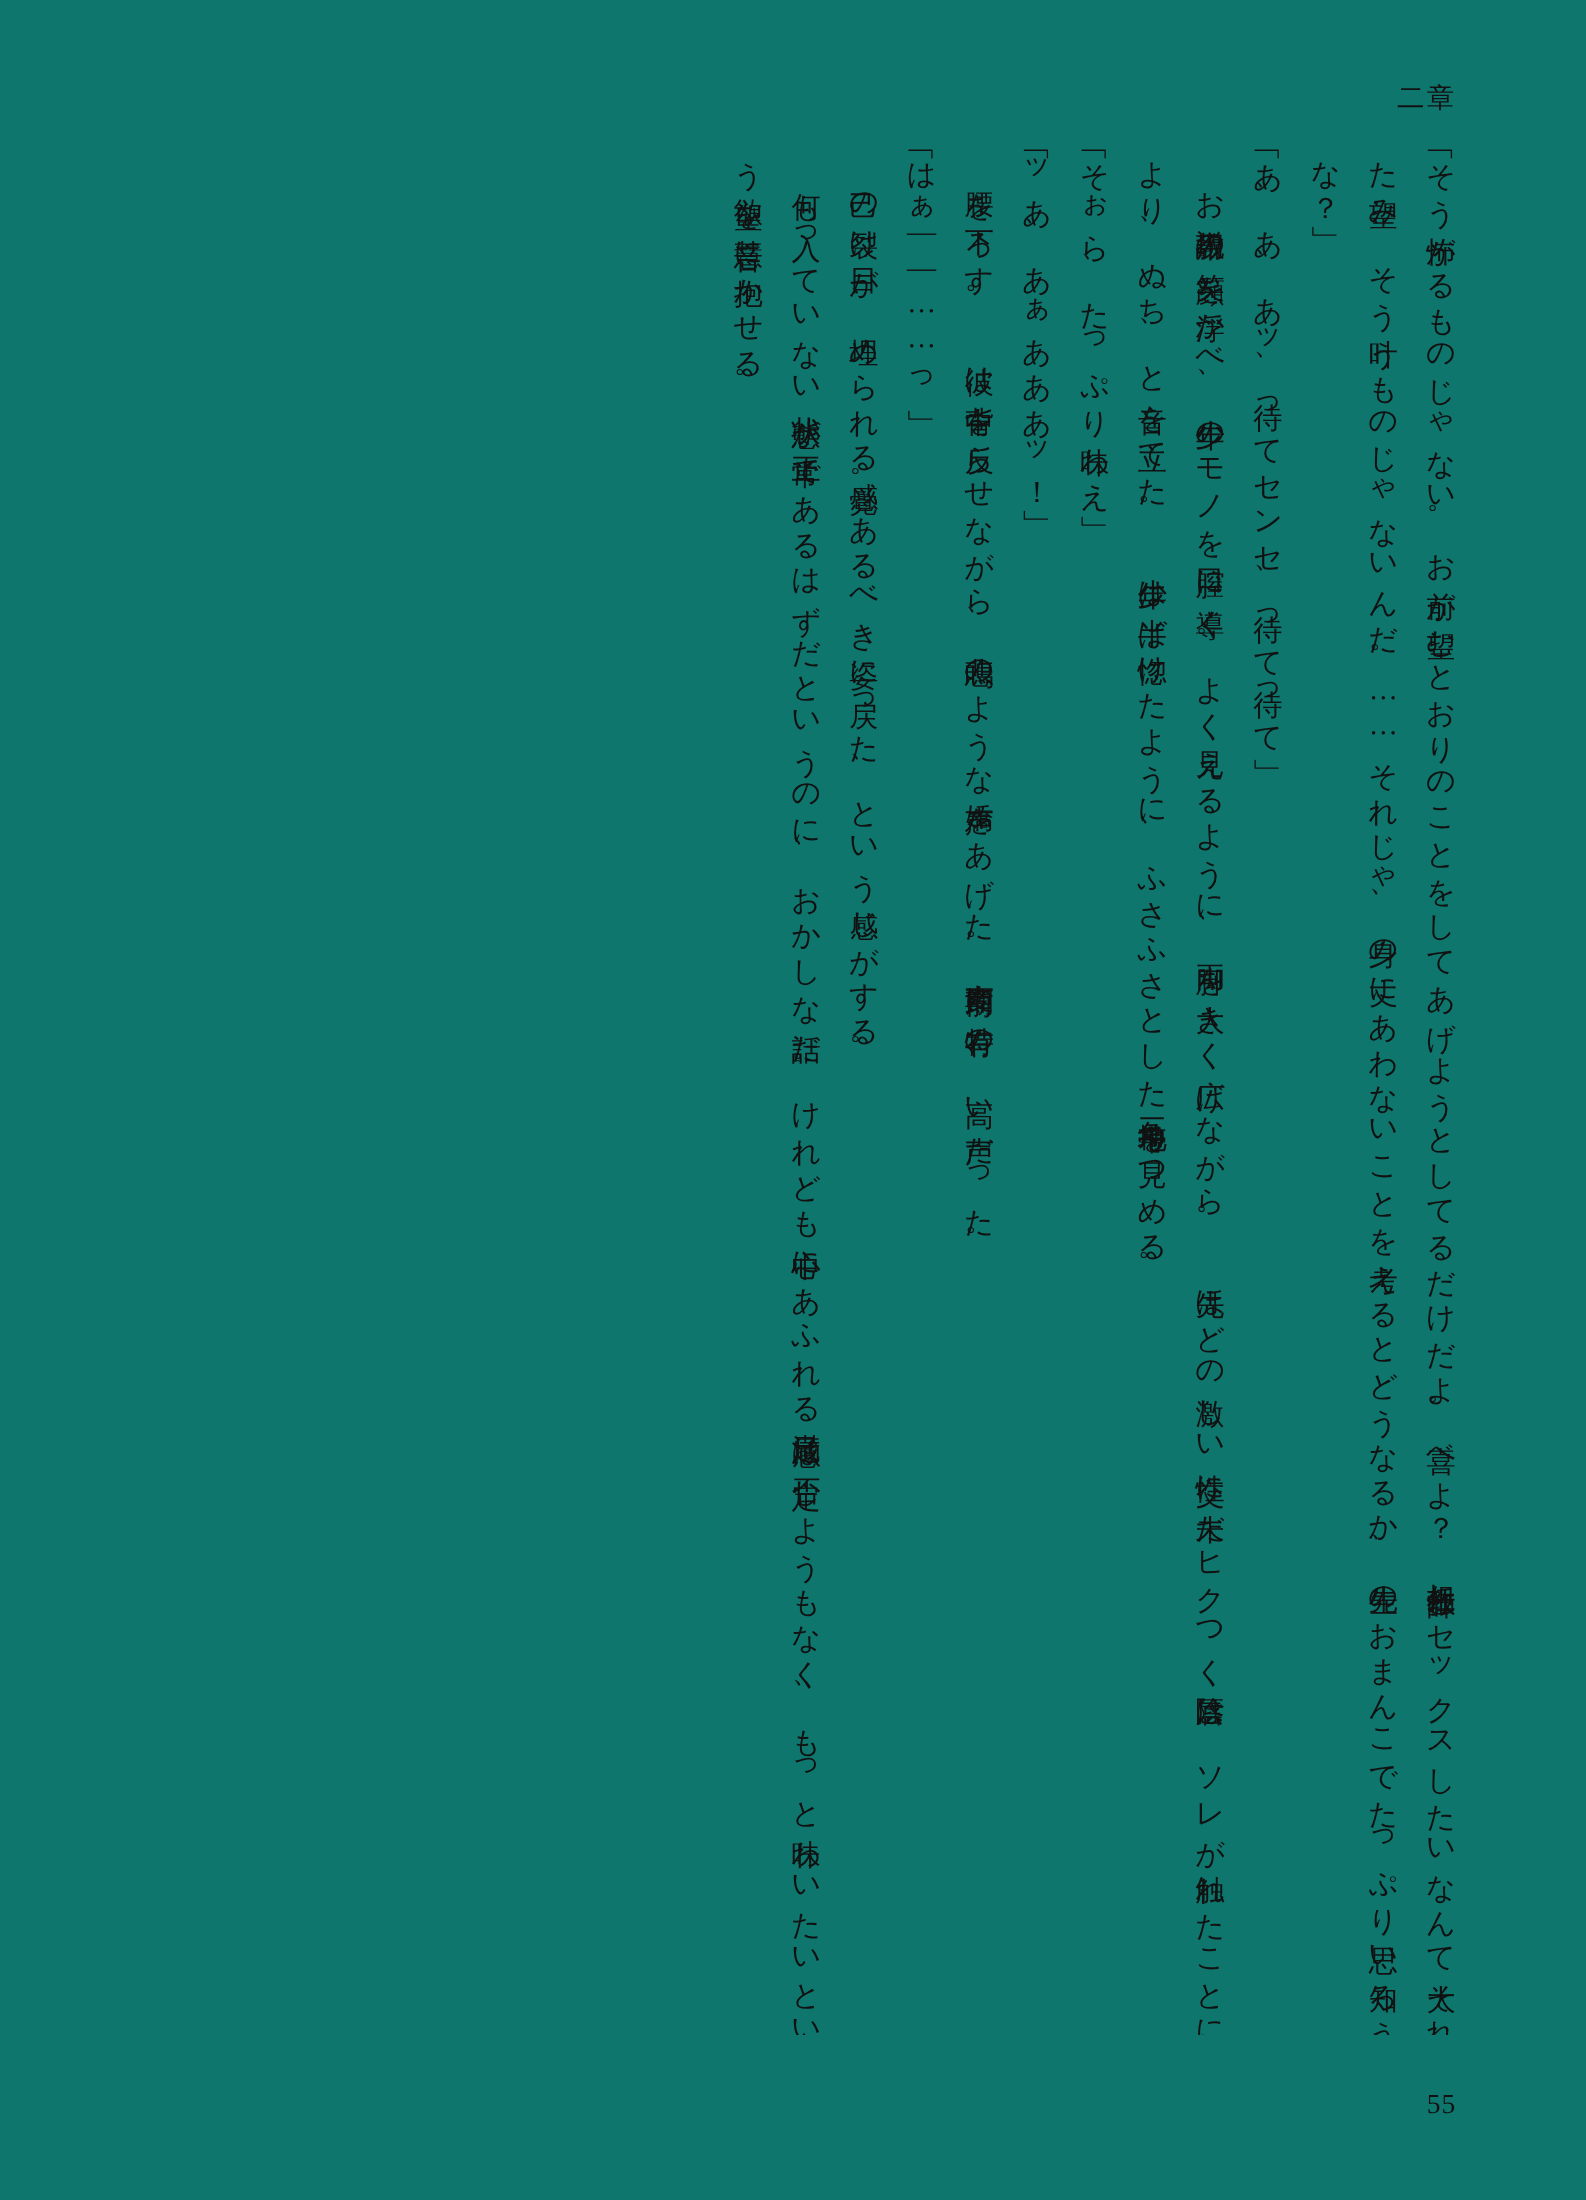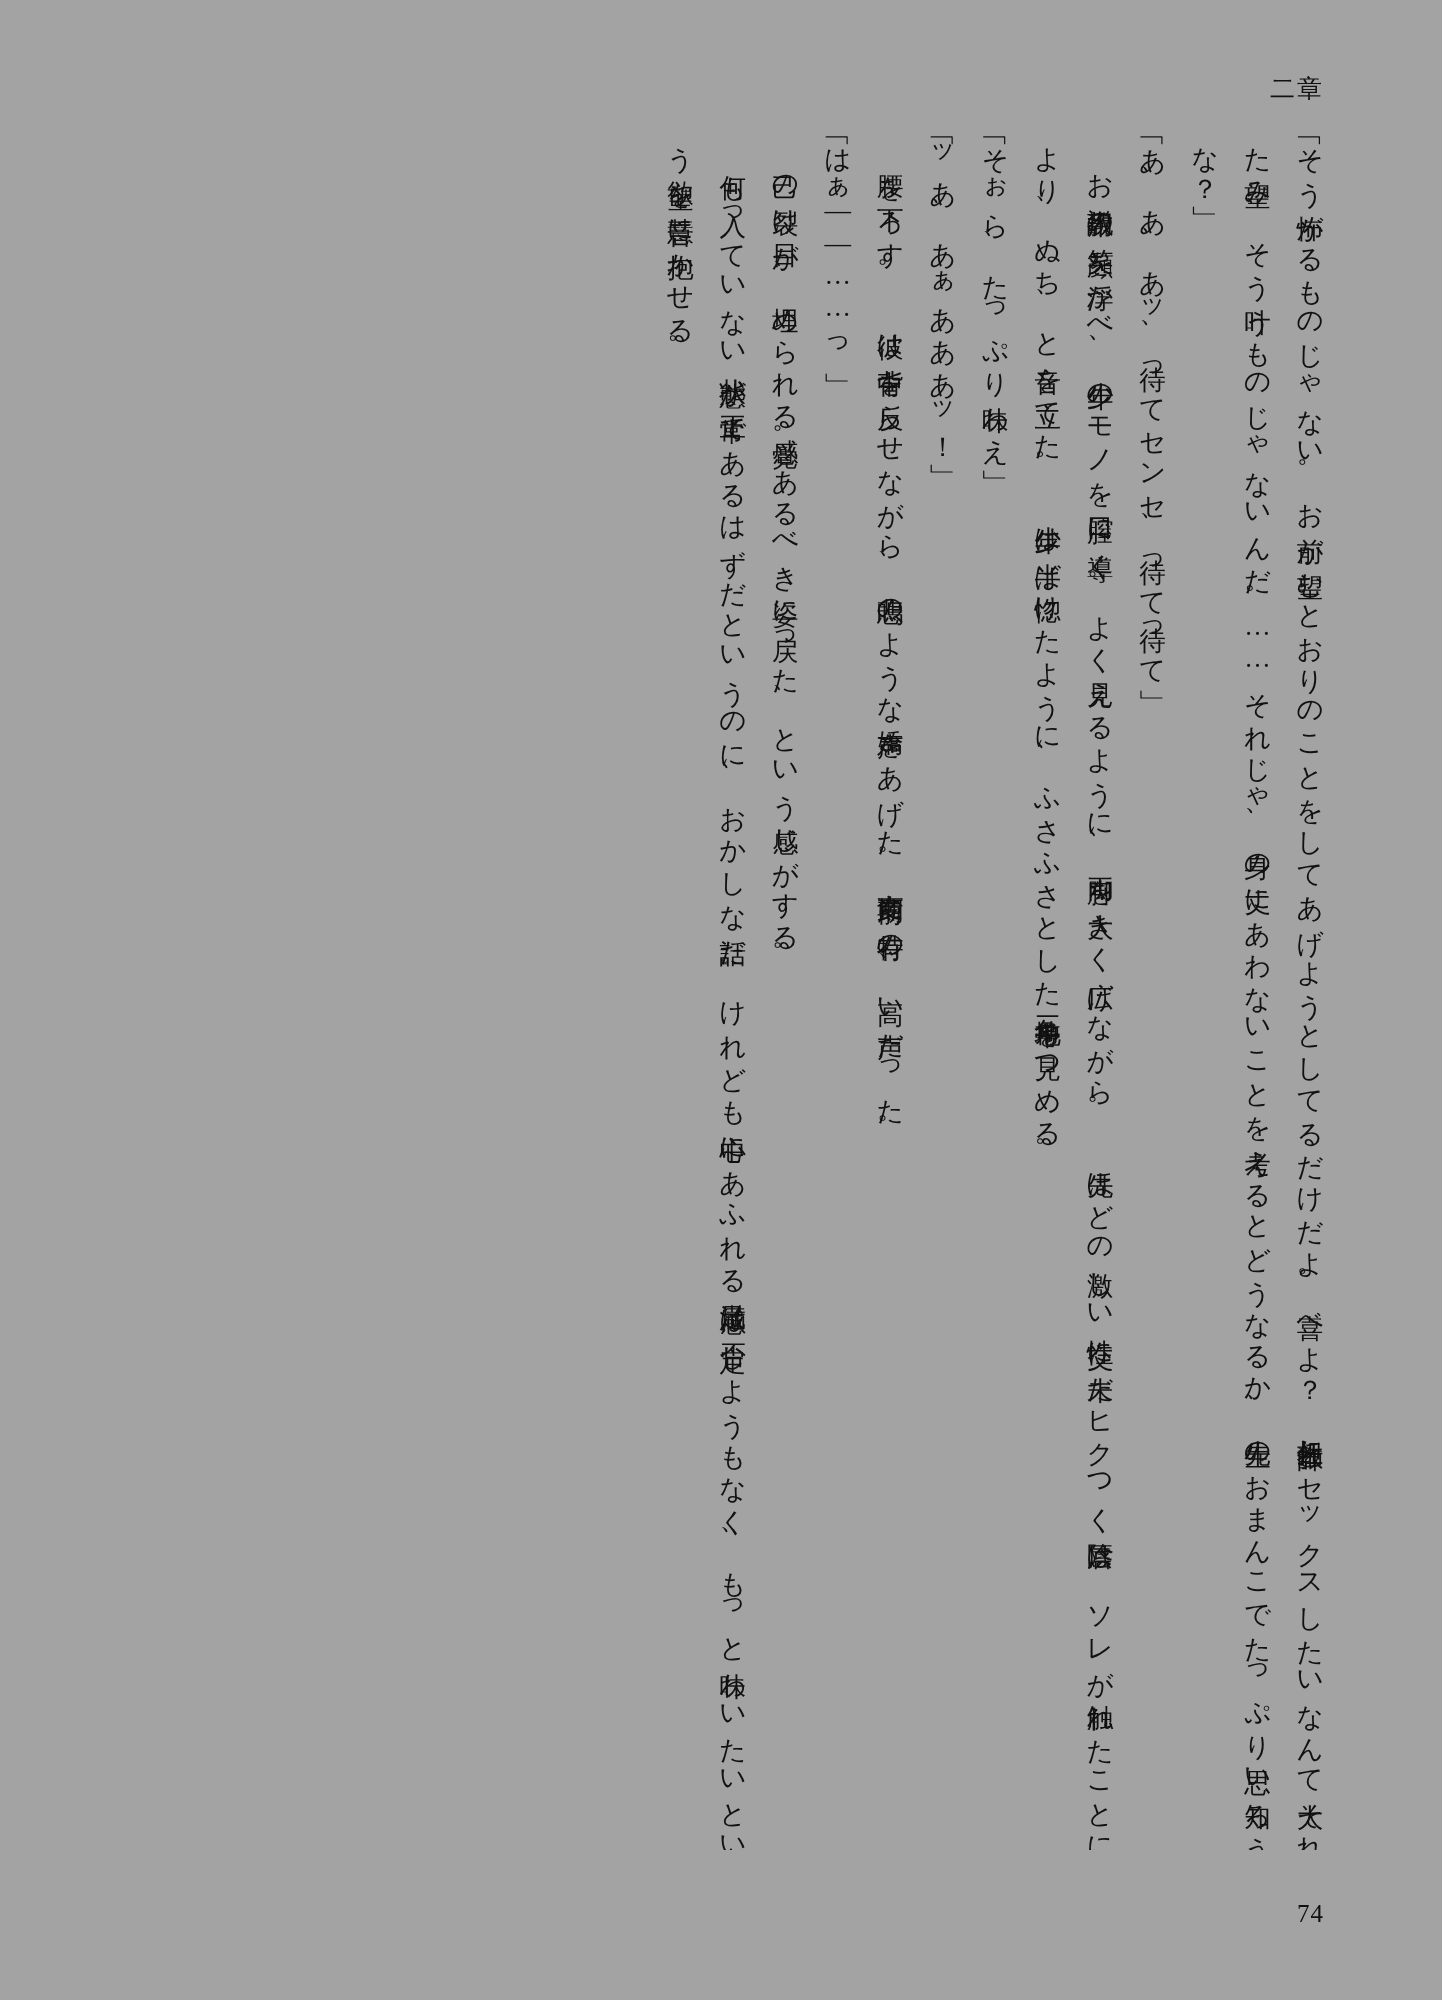--- a/index.html
+++ b/index.html
@@ -8,21 +8,21 @@
     background: #ffffff;
   }
   body {
     font-family: "Liberation Serif", "DejaVu Serif", serif;
     color: #111111;
   }
   .page {
     position: relative;
     width: 1442px;
     height: 2000px;
-    background: #a3a3a3;
+    background: #0f766e;
     overflow: hidden;
     box-sizing: border-box;
   }
   .header {
     position: absolute;
     top: 72px;
     right: 118px;
     font-size: 25px;
     letter-spacing: 2px;
     color: #111;
@@ -72,15 +72,15 @@
     <p>「あ、あ、あッ、待ってセンセ、待って待って」</p>
     <p class="indent">お説教用の笑顔を浮かべ、少年のモノを膣口に導く。よく見えるように、両脚を大きく広げながら。　先ほどの激しい性交に未だヒクつく陰唇は、ソレが触れたことにより、ぬち、と音を立てた。　少年は半ば惚けたように、ふさふさとした三角地帯を見つめる。</p>
     <p>「そぉら、たっぷり味わえ」</p>
     <p>「ッあ、あぁあああッ！」</p>
     <p class="indent">腰を下ろす。　彼は背中を反らせながら、悲鳴のような嬌声をあげた。変声期前に特有の、高い声だった。</p>
     <p>「はぁ——……っ」</p>
     <p class="indent">己の裂け目が、埋められる感覚。あるべき姿に戻った、という感じがする。</p>
     <p class="indent">何も入っていない状態が正常であるはずだというのに、おかしな話だ。けれども心中にあふれる満足感は否定しようもなく、もっと味わいたいという欲望を慧音に抱かせる。</p>
   </div>
 
-  <div class="page-number">74</div>
+  <div class="page-number">55</div>
 
 </div>
 
 </body></html>

